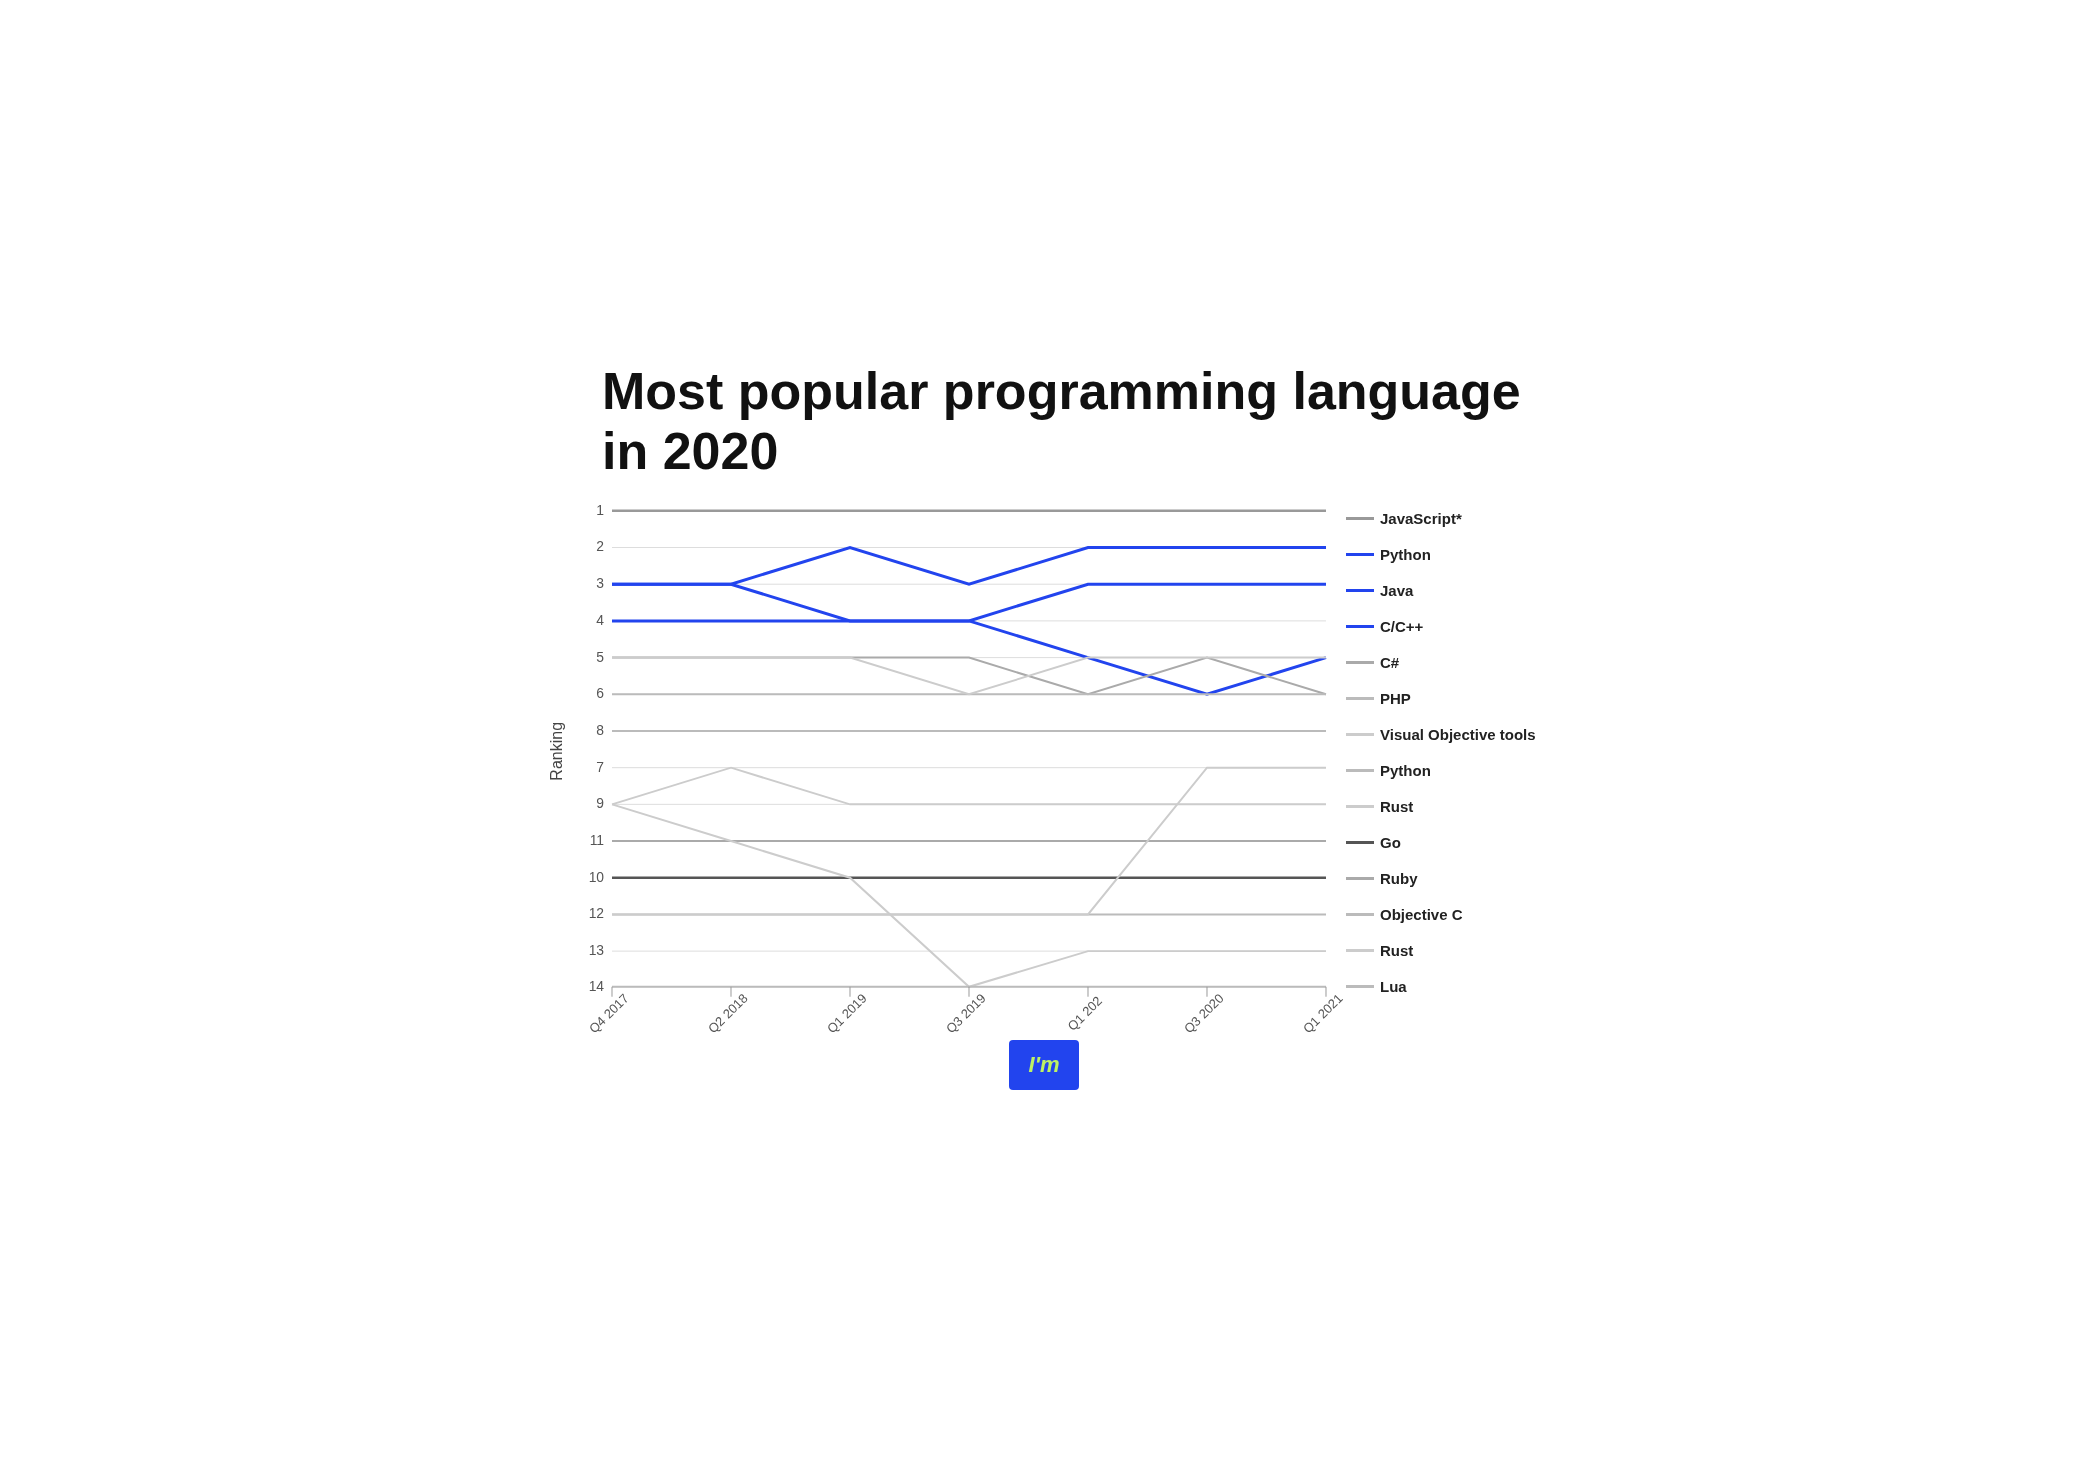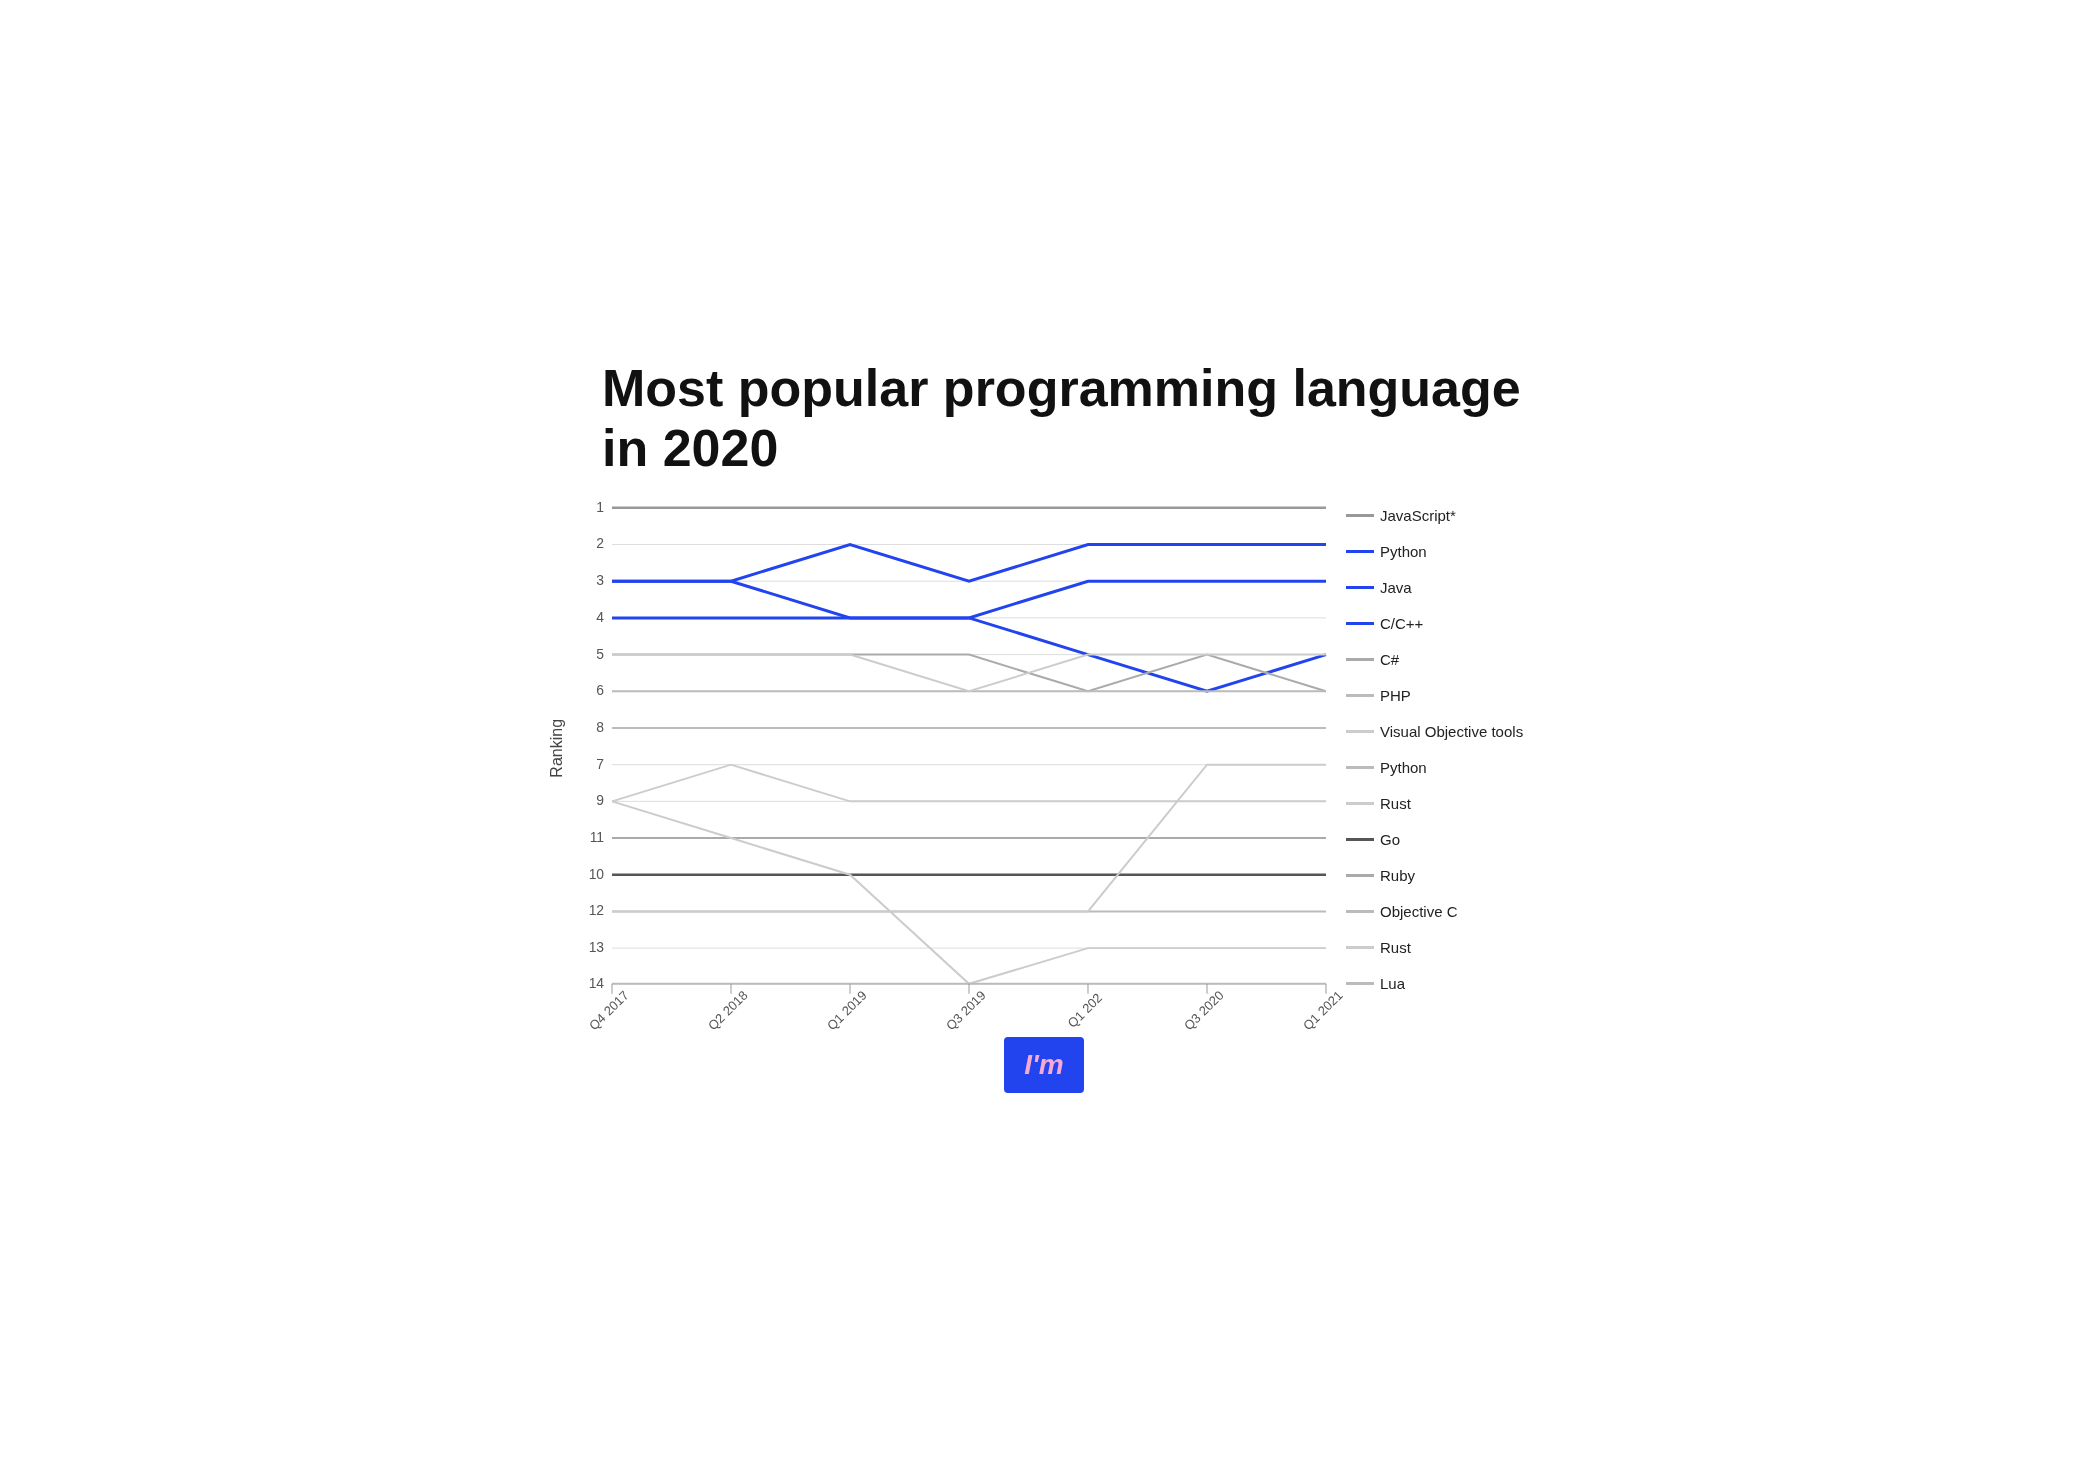--- a/index.html
+++ b/index.html
@@ -88,32 +88,32 @@
       gap: 6px;
       height: 36px;
     }
     .legend-line {
       width: 28px;
       height: 3px;
       flex-shrink: 0;
     }
     .legend-label {
       font-size: 15px;
-      font-weight: 400;
+      font-weight: 700;
       color: #222;
     }
     .watermark {
       text-align: center;
       margin-top: 30px;
     }
     .watermark-box {
       display: inline-block;
       background: #2244ee;
-      color: #f9a8d4;
-      font-size: 28px;
+      color: #bef264;
+      font-size: 22px;
       font-weight: 800;
       font-style: italic;
       padding: 12px 20px;
       border-radius: 4px;
     }
   </style>
 </head>
 <body>
 
 <div class="page-container">

